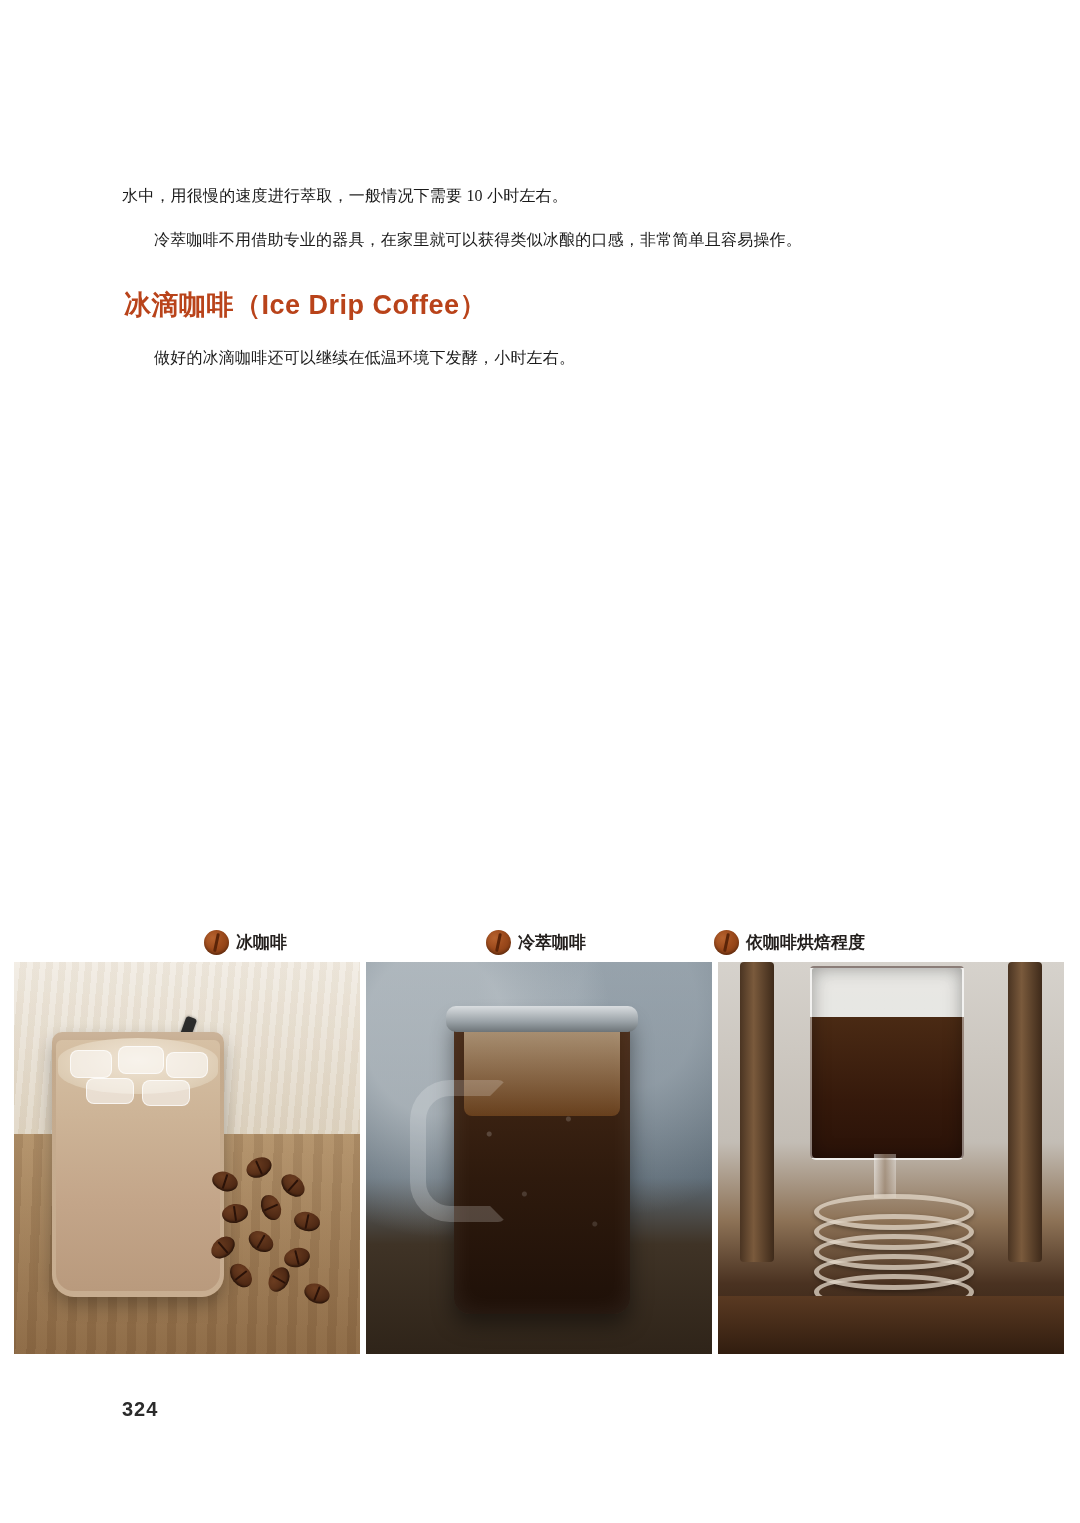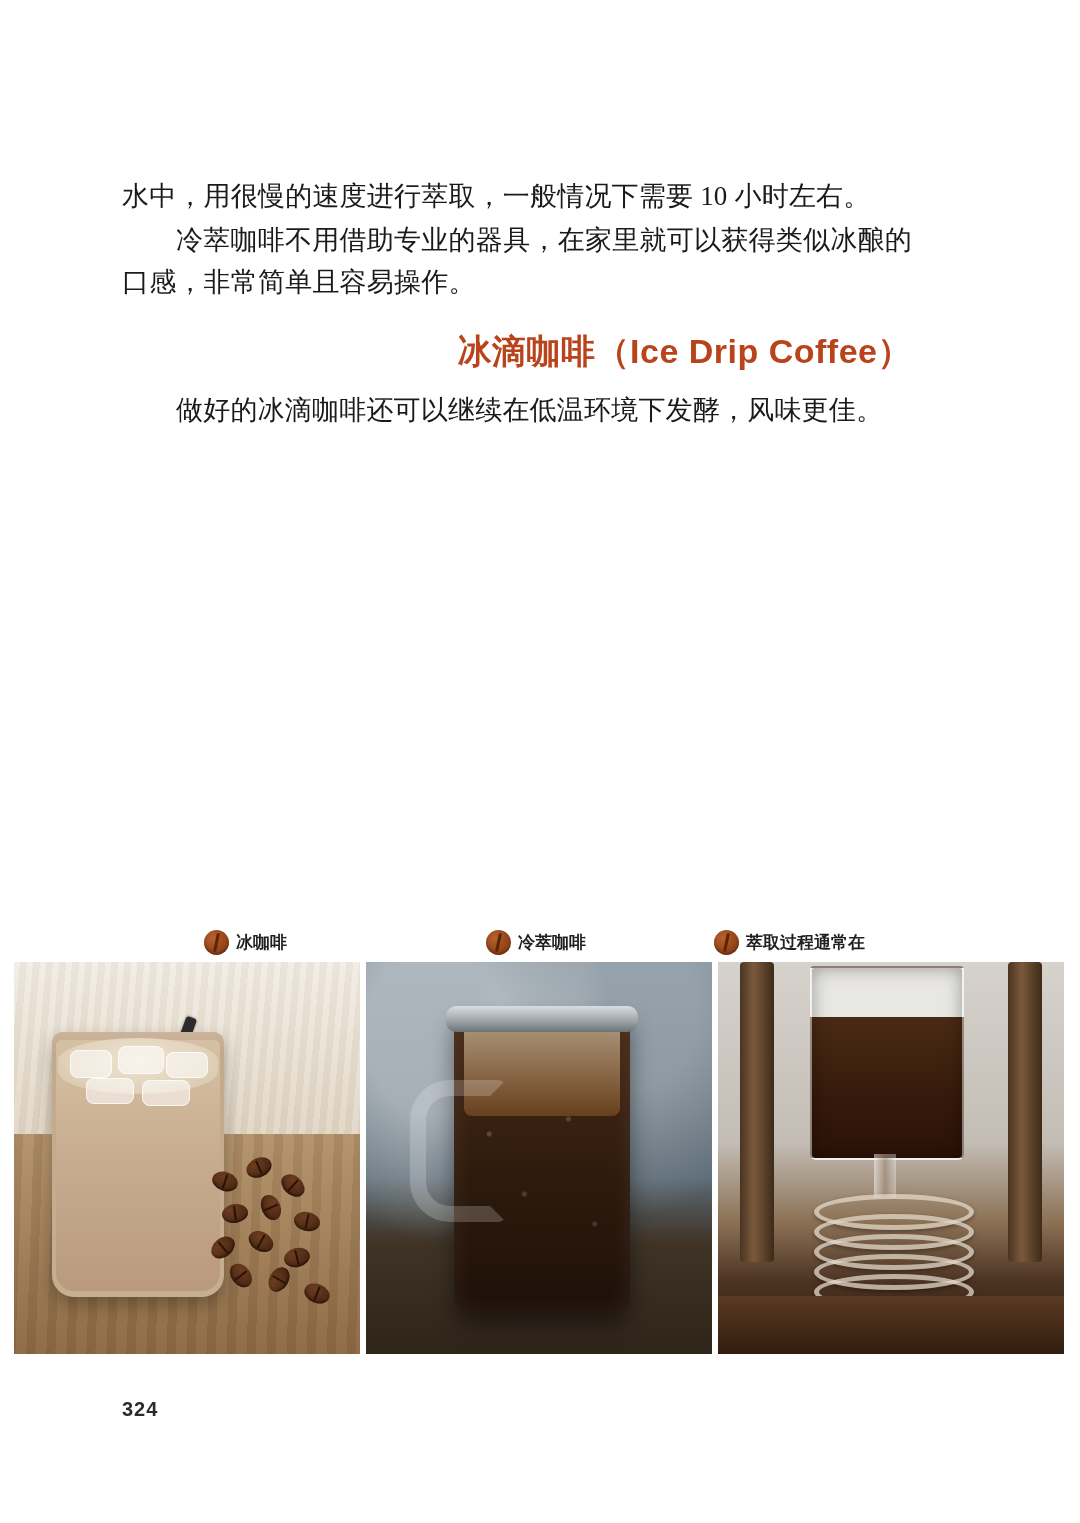--- a/index.html
+++ b/index.html
@@ -20,37 +20,36 @@
     inset: 0;
   }
   .content {
     position: absolute;
     left: 122px;
     top: 175px;
     width: 790px;
   }
   p.body-text {
     margin: 0 0 2px 0;
-    font-size: 27px;
+    font-size: 16px;
     line-height: 42px;
     text-align: justify;
     text-justify: inter-ideograph;
     letter-spacing: 0.2px;
   }
   p.indent {
     text-indent: 2em;
   }
   h2.section-heading {
     margin: 26px 0 14px 2px;
-    font-size: 34px;
+    font-size: 27px;
     font-weight: bold;
     color: #b9431a;
     font-family: "Liberation Sans", "DejaVu Sans", sans-serif;
     letter-spacing: 0.5px;
-    text-align: right;
   }
   
   .figures {
     position: absolute;
     left: 14px;
     top: 962px;
     width: 1052px;
     height: 392px;
     display: flex;
     gap: 6px;
@@ -258,35 +257,35 @@
 
 <div class="page">
 
   <div class="content">
 
     <p class="body-text">水中，用很慢的速度进行萃取，一般情况下需要 10 小时左右。</p>
     <p class="body-text indent">冷萃咖啡不用借助专业的器具，在家里就可以获得类似冰酿的口感，非常简单且容易操作。</p>
 
     <h2 class="section-heading">冰滴咖啡（Ice Drip Coffee）</h2>
 
-    <p class="body-text indent">做好的冰滴咖啡还可以继续在低温环境下发酵，风味更佳。</p>
+    <p class="body-text indent">做好的冰滴咖啡还可以继续在低温环境下发酵，小时左右。</p>
   </div>
 
   <div class="caption-row">
     <div class="caption c1">
       <span class="bean-icon"></span>
       <span>冰咖啡</span>
     </div>
     <div class="caption c2">
       <span class="bean-icon"></span>
       <span>冷萃咖啡</span>
     </div>
     <div class="caption c3">
       <span class="bean-icon"></span>
-      <span>萃取过程通常在</span>
+      <span>依咖啡烘焙程度</span>
     </div>
   </div>
 
   <div class="figures">
 
     <div class="figure photo1">
       <div class="p1-wood-top"></div>
       <div class="p1-wood-bottom"></div>
       <div class="p1-straw"></div>
       <div class="p1-glass">

